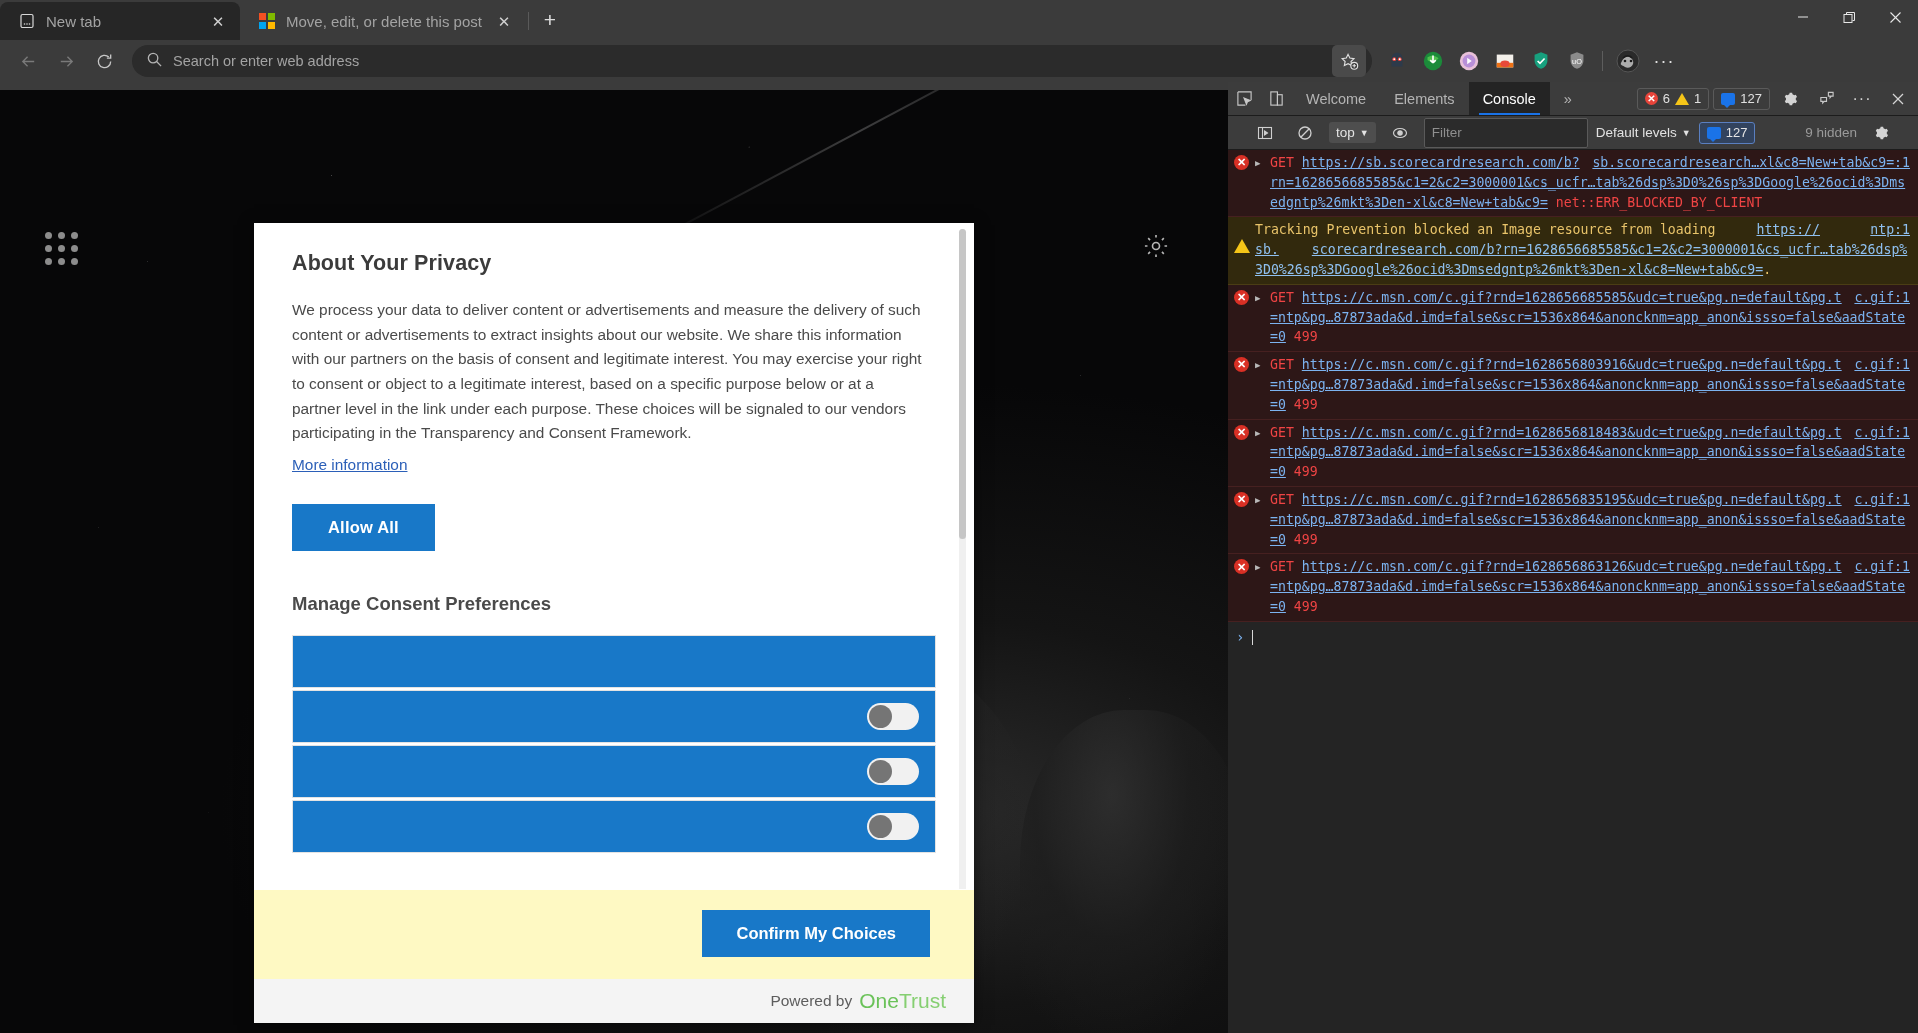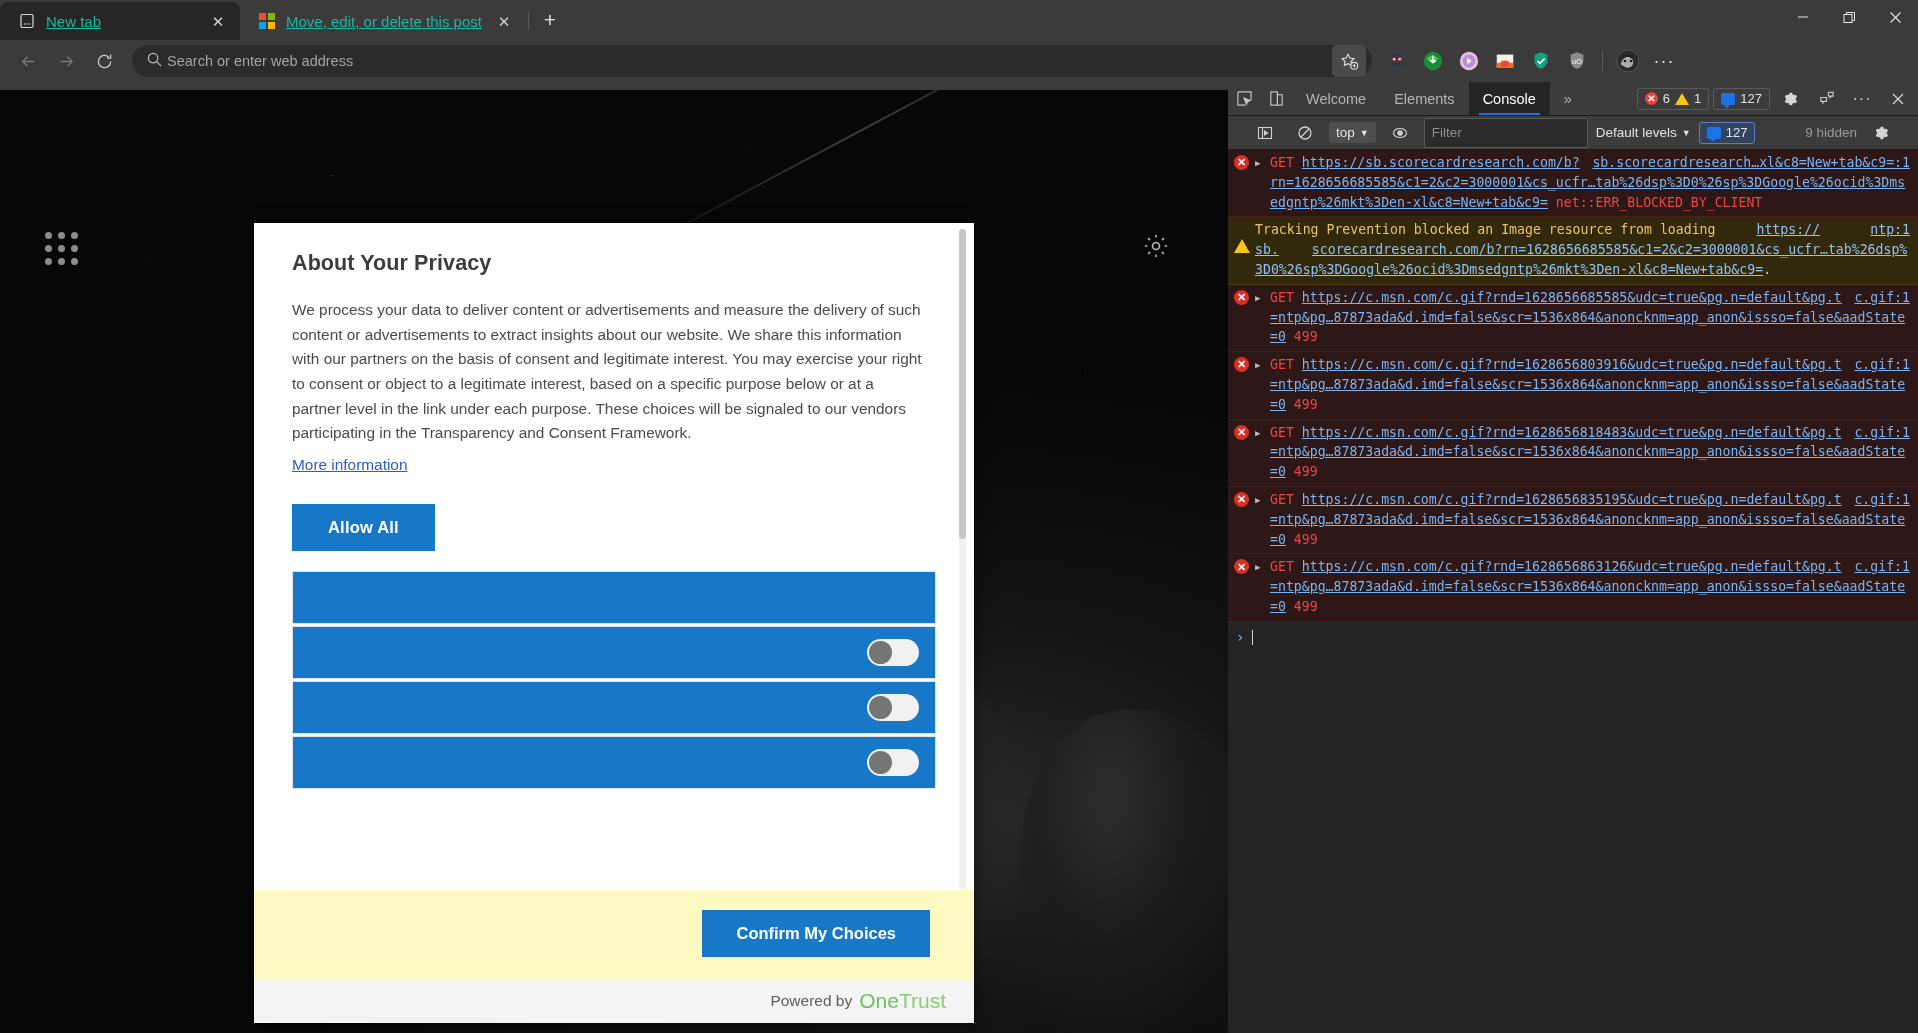--- a/index.html
+++ b/index.html
@@ -26,21 +26,21 @@
     position: relative;
   }
   .tab.active { background: #262626; }
   .tab.inactive { background: transparent; }
   .tab-favicon {
     width: 18px; height: 18px; flex: 0 0 18px;
     display: flex; align-items: center; justify-content: center;
   }
   .tab-title {
     flex: 1 1 auto; white-space: nowrap; overflow: hidden;
-    text-overflow: ellipsis; font-size: 15px; color: #14b8a6; text-decoration: underline;
+    text-overflow: ellipsis; font-size: 15px; color: #a3a3a3;
   }
   .tab-close {
     width: 24px; height: 24px; border-radius: 4px; flex: 0 0 24px;
     display: flex; align-items: center; justify-content: center;
     color: #d0d0d0; font-size: 15px; line-height: 1;
   }
   .tab-sep { width:1px; height:18px; background:#5a5a5a; margin: 0 4px 10px 2px; }
   .newtab-btn {
     width: 34px; height: 34px; margin-bottom: 3px;
     display: flex; align-items: center; justify-content: center;
@@ -67,21 +67,21 @@
   }
   .navicon {
     width: 36px; height: 32px; display: flex; align-items: center;
     justify-content: center; color: #c7c7c7; border-radius: 5px;
   }
   .navicon.disabled { color: #7a7a7a; }
   .omnibox {
     flex: 0 0 1240px; height: 32px; background: #2b2b2b;
     border-radius: 16px; display: flex; align-items: center;
     padding: 0 6px 0 14px; margin-left: 8px; color: #9b9b9b;
-    font-size: 14.5px; gap: 4px;
+    font-size: 14.5px; gap: 10px;
   }
   .omnibox .ph { flex: 1 1 auto; color: #a3a3a3; font-size: 14.5px; }
   .omni-right { display: flex; align-items: center; }
   .toolbar-icons { display: flex; align-items: center; gap: 2px; margin-left: 6px;}
   .tbicon {
     width: 34px; height: 32px; display: flex; align-items: center;
     justify-content: center; border-radius: 5px;
   }
   .tbicon.hl { background: #4a4a4a; }
   .vsep { width:1px; height:20px; background:#5d5d5d; margin:0 6px; }
@@ -480,20 +480,21 @@
   </div>
 
   <div class="ot-dialog">
     <div class="ot-scrollzone">
       <div class="ot-title">About Your Privacy</div>
       <div class="ot-body">We process your data to deliver content or advertisements and measure the delivery of such content or advertisements to extract insights about our website. We share this information with our partners on the basis of consent and legitimate interest. You may exercise your right to consent or object to a legitimate interest, based on a specific purpose below or at a partner level in the link under each purpose. These choices will be signaled to our vendors participating in the Transparency and Consent Framework.</div>
       <a class="ot-more" href="#">More information</a>
       <div>
         <button class="ot-allow">Allow All</button>
       </div>
+      <div class="ot-subtitle">Manage Consent Preferences</div>
 
       <div class="ot-groups">
         <div class="ot-group">
           <span></span>
         </div>
         <div class="ot-group">
           <span></span>
           <span class="ot-toggle">
               <i></i>
             </span>

